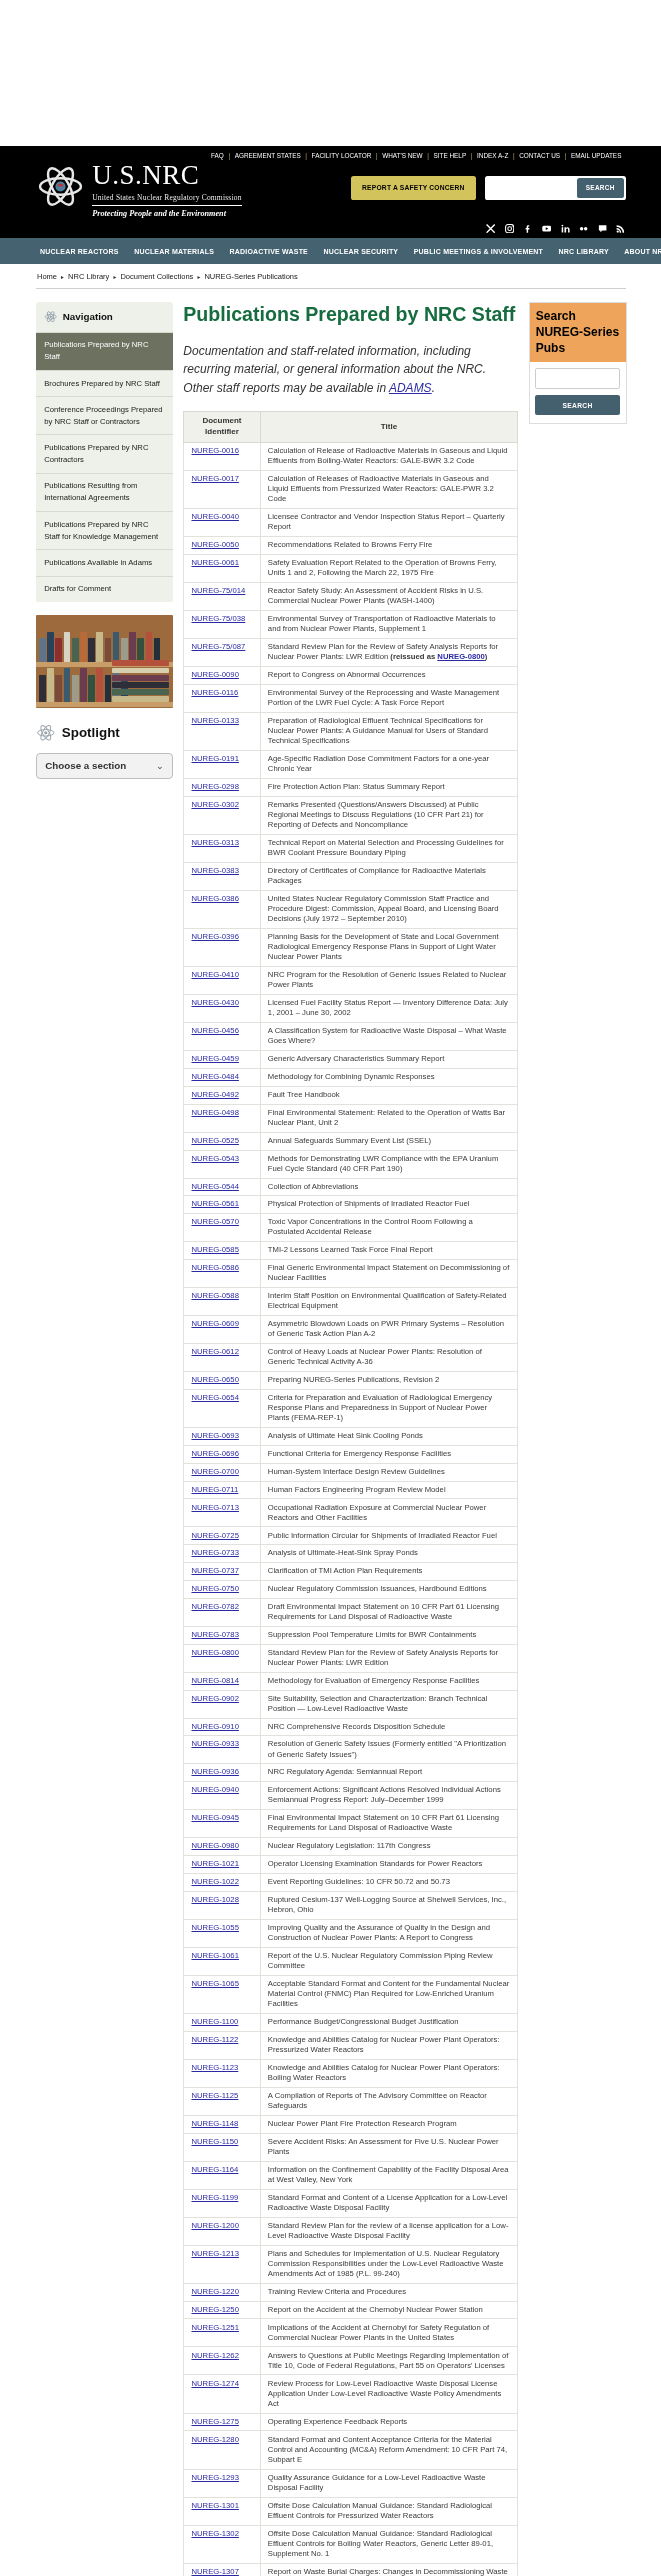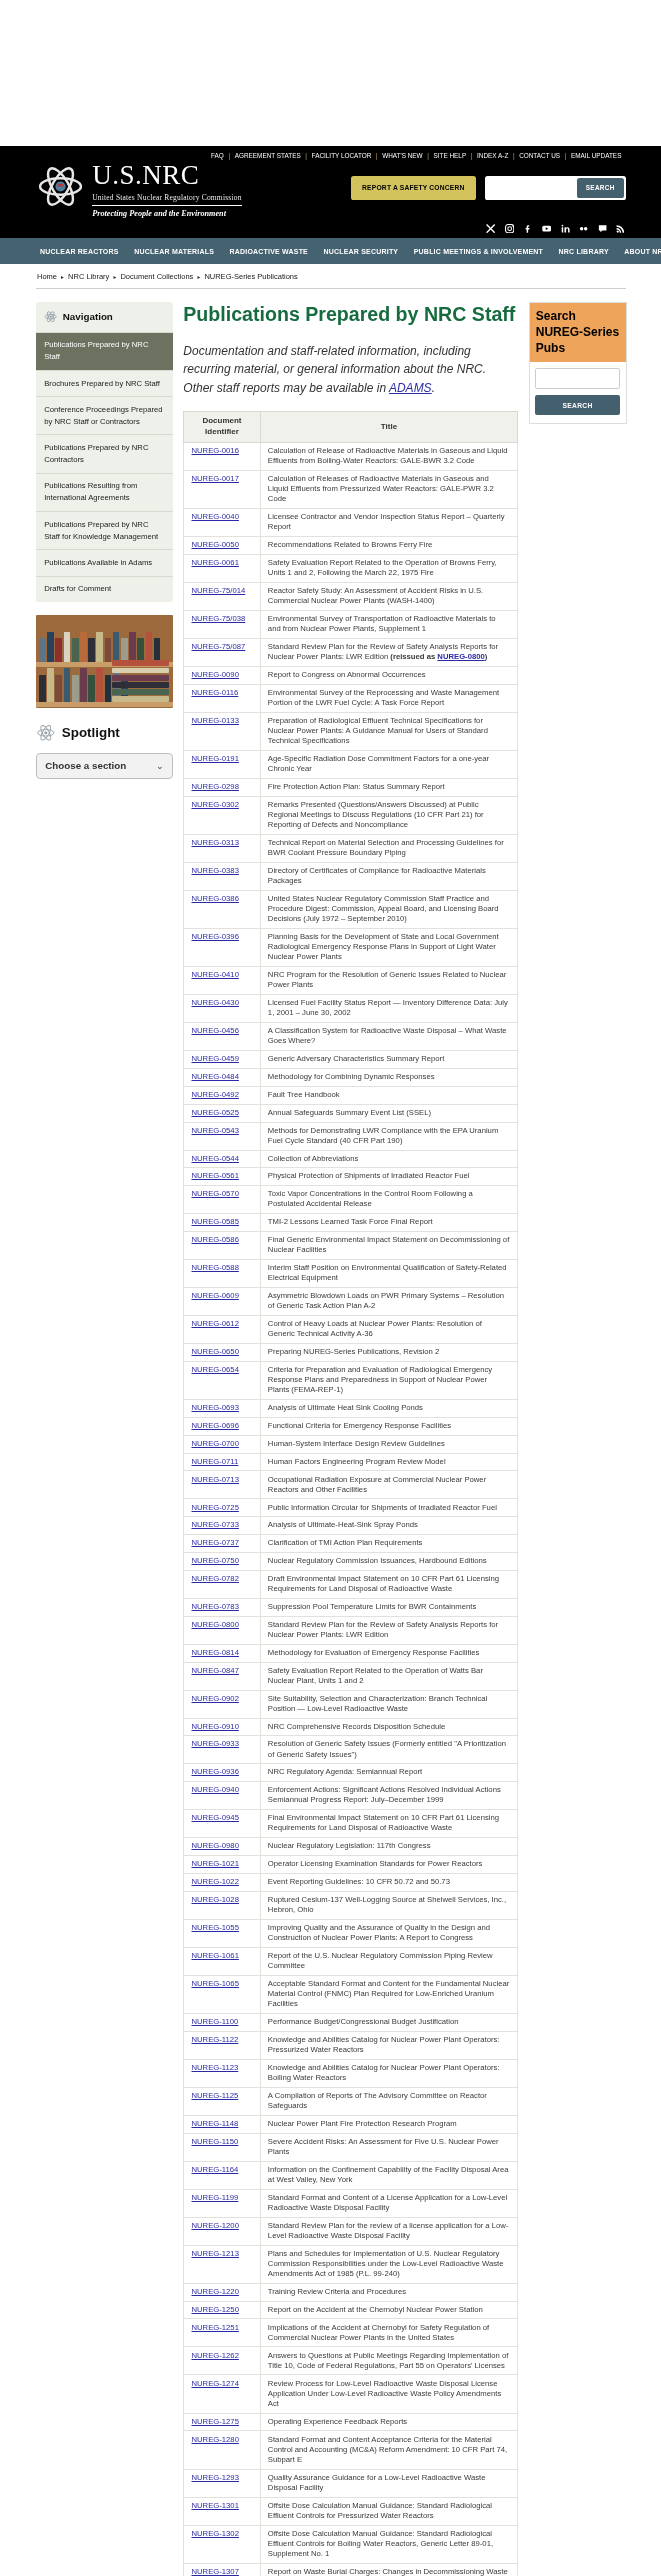--- a/index.html
+++ b/index.html
@@ -389,20 +389,24 @@
               </tr>
               <tr>
                 <td class="idcol"><a href="#">NUREG-0484</a></td>
                 <td><span>Methodology for Combining Dynamic Responses</span></td>
               </tr>
               <tr>
                 <td class="idcol"><a href="#">NUREG-0492</a></td>
                 <td><span>Fault Tree Handbook</span></td>
               </tr>
               <tr>
+                <td class="idcol"><a href="#">NUREG-0498</a></td>
+                <td><span>Final Environmental Statement: Related to the Operation of Watts Bar Nuclear Plant, Unit 2</span></td>
+              </tr>
+              <tr>
                 <td class="idcol"><a href="#">NUREG-0525</a></td>
                 <td><span>Annual Safeguards Summary Event List (SSEL)</span></td>
               </tr>
               <tr>
                 <td class="idcol"><a href="#">NUREG-0543</a></td>
                 <td><span>Methods for Demonstrating LWR Compliance with the EPA Uranium Fuel Cycle Standard (40 CFR Part 190)</span></td>
               </tr>
               <tr>
                 <td class="idcol"><a href="#">NUREG-0544</a></td>
                 <td><span>Collection of Abbreviations</span></td>
@@ -487,24 +491,20 @@
                 <td class="idcol"><a href="#">NUREG-0783</a></td>
                 <td><span>Suppression Pool Temperature Limits for BWR Containments</span></td>
               </tr>
               <tr>
                 <td class="idcol"><a href="#">NUREG-0800</a></td>
                 <td><span>Standard Review Plan for the Review of Safety Analysis Reports for Nuclear Power Plants: LWR Edition</span></td>
               </tr>
               <tr>
                 <td class="idcol"><a href="#">NUREG-0814</a></td>
                 <td><span>Methodology for Evaluation of Emergency Response Facilities</span></td>
-              </tr>
-              <tr>
-                <td class="idcol"><a href="#">NUREG-0847</a></td>
-                <td><span>Safety Evaluation Report Related to the Operation of Watts Bar Nuclear Plant, Units 1 and 2</span></td>
               </tr>
               <tr>
                 <td class="idcol"><a href="#">NUREG-0902</a></td>
                 <td><span>Site Suitability, Selection and Characterization: Branch Technical Position — Low-Level Radioactive Waste</span></td>
               </tr>
               <tr>
                 <td class="idcol"><a href="#">NUREG-0910</a></td>
                 <td><span>NRC Comprehensive Records Disposition Schedule</span></td>
               </tr>
               <tr>

